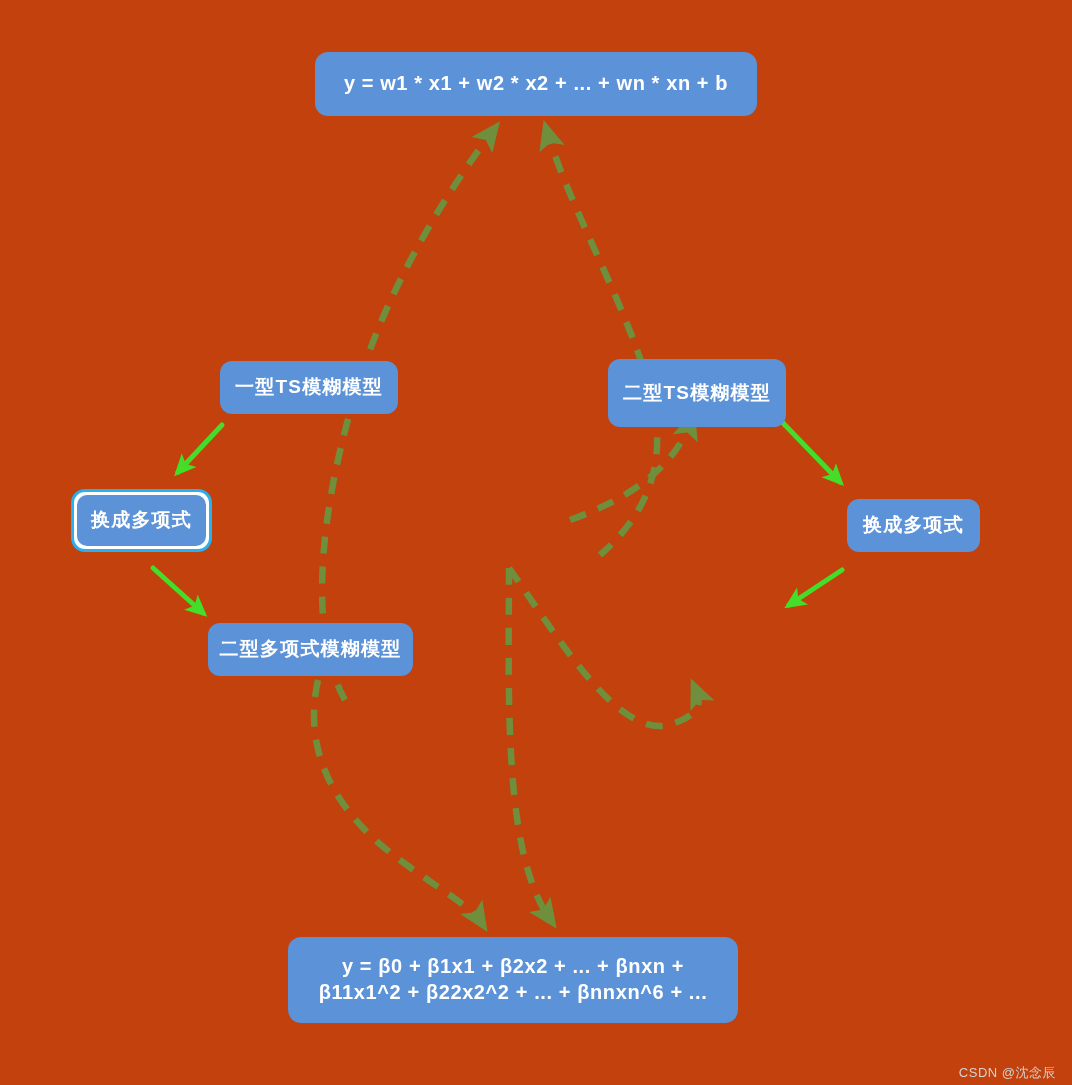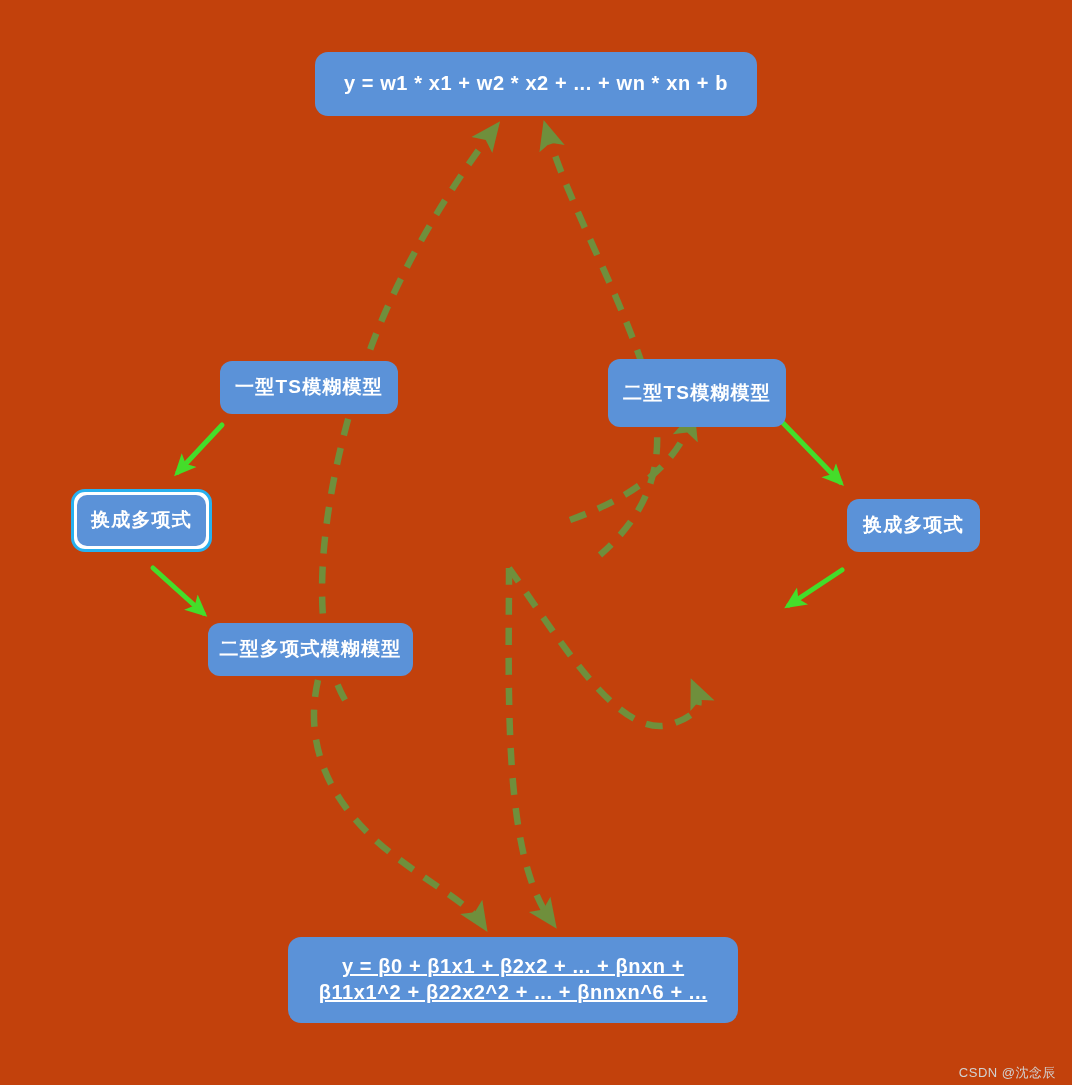--- a/index.html
+++ b/index.html
@@ -62,21 +62,20 @@
     top: 937px;
     width: 450px;
     height: 86px;
     border-radius: 13px;
     flex-direction: column;
     justify-content: center;
   }
   #node-poly-formula .fline {
     display: block;
     width: 100%;
-    text-decoration: underline;
   }
   #node-ts1 {
     left: 220px;
     top: 361px;
     width: 178px;
     height: 53px;
   }
   #node-ts2 {
     left: 608px;
     top: 359px;

